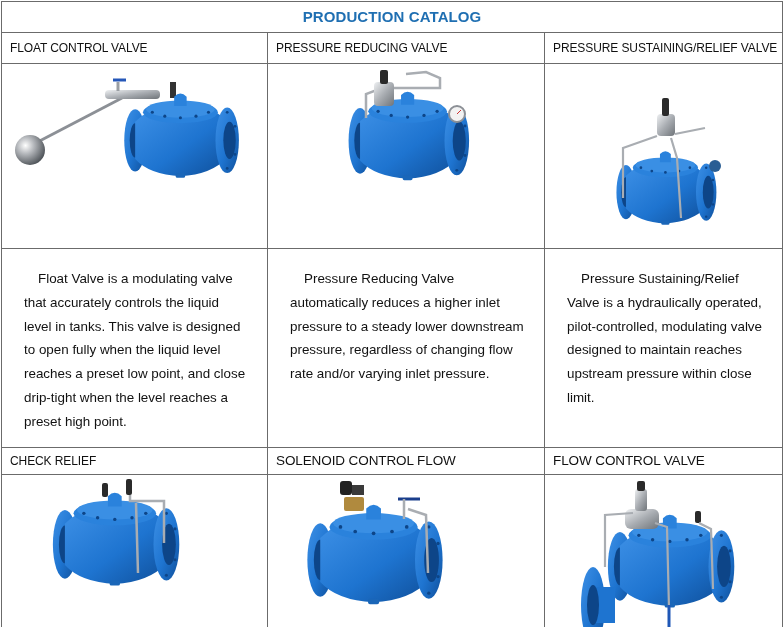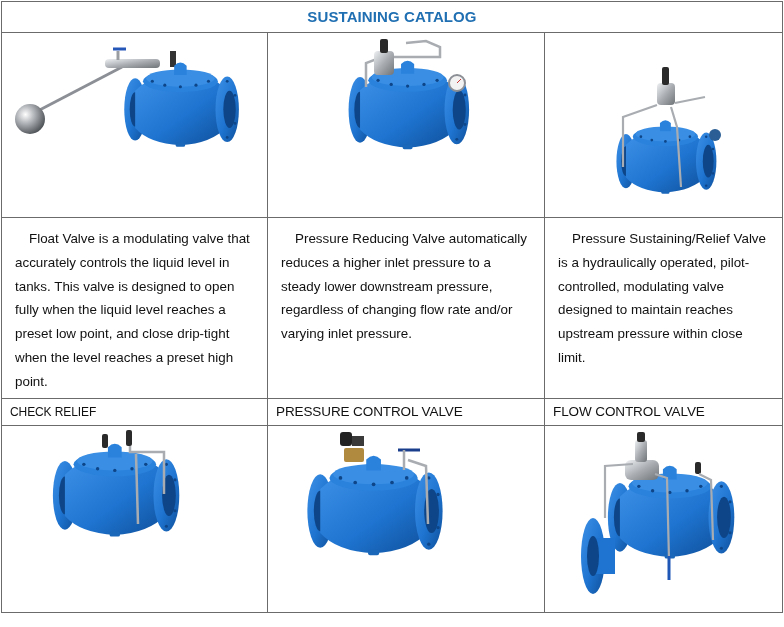--- a/index.html
+++ b/index.html
@@ -9,21 +9,21 @@
   .title-cell { height: 30px; text-align: center; vertical-align: middle !important; }
   .title { color: #1f6fb2; font-weight: bold; font-size: 15px; line-height: 30px; letter-spacing: 0.1px; }
   .label-cell { height: 30px; }
   .label { display: block; font-size: 12px; line-height: 30px; padding-left: 8px; letter-spacing: -0.1px; white-space: nowrap; }
   .label.lg { font-size: 13.5px; }
   .label-cell2 { height: 25px; }
   .label-cell2 .label { line-height: 26px; }
   .img-cell { height: 184px; position: relative; }
   .img-cell2 { height: 186px; position: relative; }
   .desc-cell { height: 165px; }
-  .desc { font-size: 13.4px; line-height: 23.8px; padding: 5px 6px 0 9px; text-indent: 14px; margin: 4px; }
+  .desc { font-size: 13.4px; line-height: 23.8px; padding: 5px 6px 0 9px; text-indent: 14px; margin: 13px; }
   .valve { position: absolute; }
   svg { display: block; }
 </style>
 </head>
 <body>
 
 <svg width="0" height="0" style="position:absolute">
   <defs>
     <linearGradient id="blue" x1="0" y1="0" x2="1" y2="1">
       <stop offset="0" stop-color="#3d90e6"></stop>
@@ -71,24 +71,35 @@
 
 <table class="catalog">
   <colgroup>
       <col style="width:266px">
       <col style="width:277px">
       <col style="width:238px">
     </colgroup>
   <tbody>
       <tr>
     <td colspan="3" class="title-cell">
-      <span class="title">SUSTAINING CATALOG</span>
-    </td>
-  </tr>
-
+      <span class="title">PRODUCTION CATALOG</span>
+    </td>
+  </tr>
+
+  <tr>
+    <td class="label-cell">
+          <span class="label">FLOAT CONTROL VALVE</span>
+        </td>
+    <td class="label-cell">
+          <span class="label">PRESSURE REDUCING VALVE</span>
+        </td>
+    <td class="label-cell">
+          <span class="label">PRESSURE SUSTAINING/RELIEF VALVE</span>
+        </td>
+  </tr>
 
   <tr>
     <td class="img-cell">
       <svg class="valve" style="left:8px;top:10px" width="240" height="140" viewBox="0 0 240 140">
         <line x1="20" y1="72" x2="112" y2="24" stroke="#8c9096" stroke-width="3"></line>
         <circle cx="20" cy="76" r="15" fill="url(#ball)"></circle>
         <rect x="95" y="16" width="55" height="9" rx="4" fill="url(#steel)"></rect>
         <line x1="103" y1="6" x2="116" y2="6" stroke="#2557b8" stroke-width="3"></line>
         <line x1="108" y1="8" x2="108" y2="17" stroke="#9a9ea3" stroke-width="3"></line>
         <rect x="160" y="8" width="6" height="16" fill="#333"></rect>
@@ -132,21 +143,21 @@
     <td class="desc-cell">
           <p class="desc">Pressure Sustaining/Relief Valve is a hydraulically operated, pilot-controlled, modulating valve designed to maintain reaches upstream pressure within close limit.</p>
         </td>
   </tr>
 
   <tr>
     <td class="label-cell2">
           <span class="label">CHECK RELIEF</span>
         </td>
     <td class="label-cell2">
-          <span class="label lg">PRESSURE CONTROL VALVE</span>
+          <span class="label lg">SOLENOID CONTROL FLOW</span>
         </td>
     <td class="label-cell2">
           <span class="label lg">FLOW CONTROL VALVE</span>
         </td>
   </tr>
 
   <tr>
     <td class="img-cell2">
       <svg class="valve" style="left:44px;top:2px" width="150" height="145" viewBox="0 0 150 145">
         <g transform="translate(0,14) scale(0.86)">

